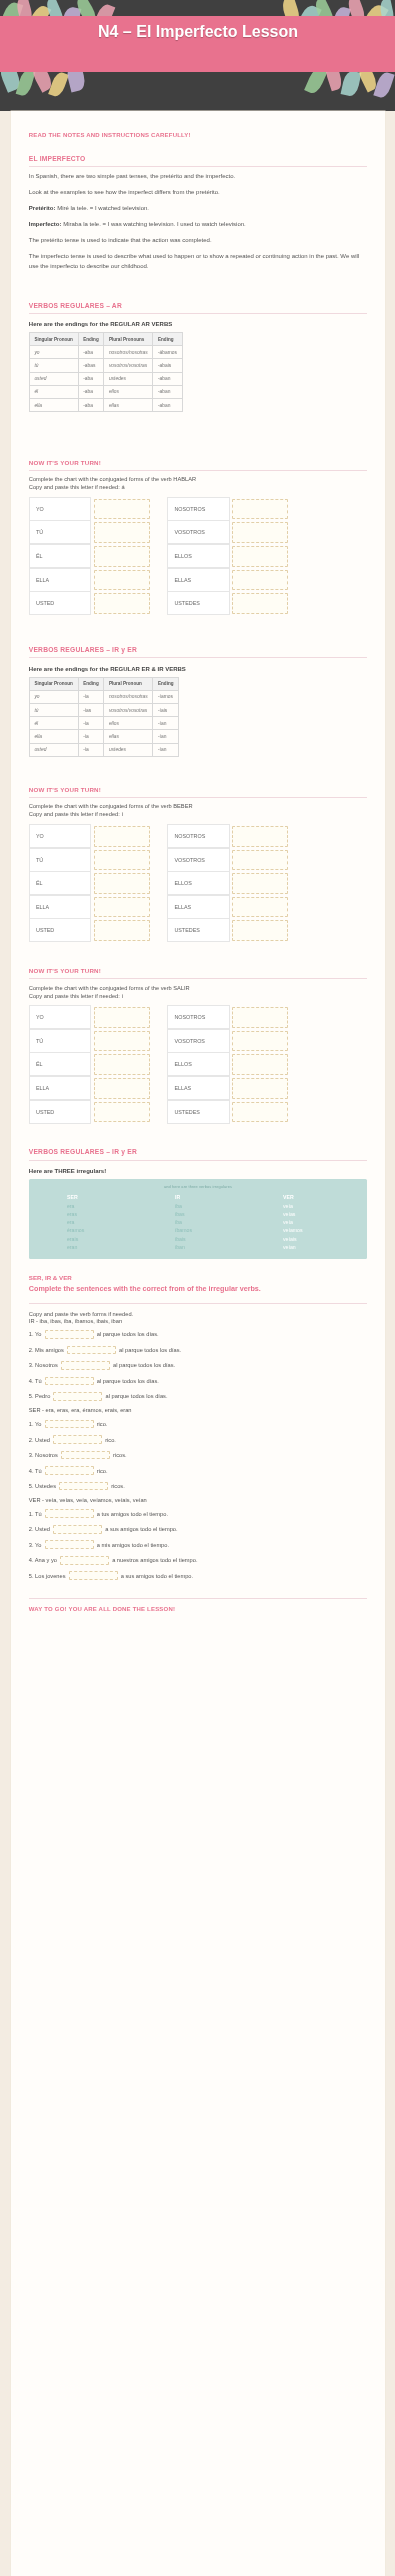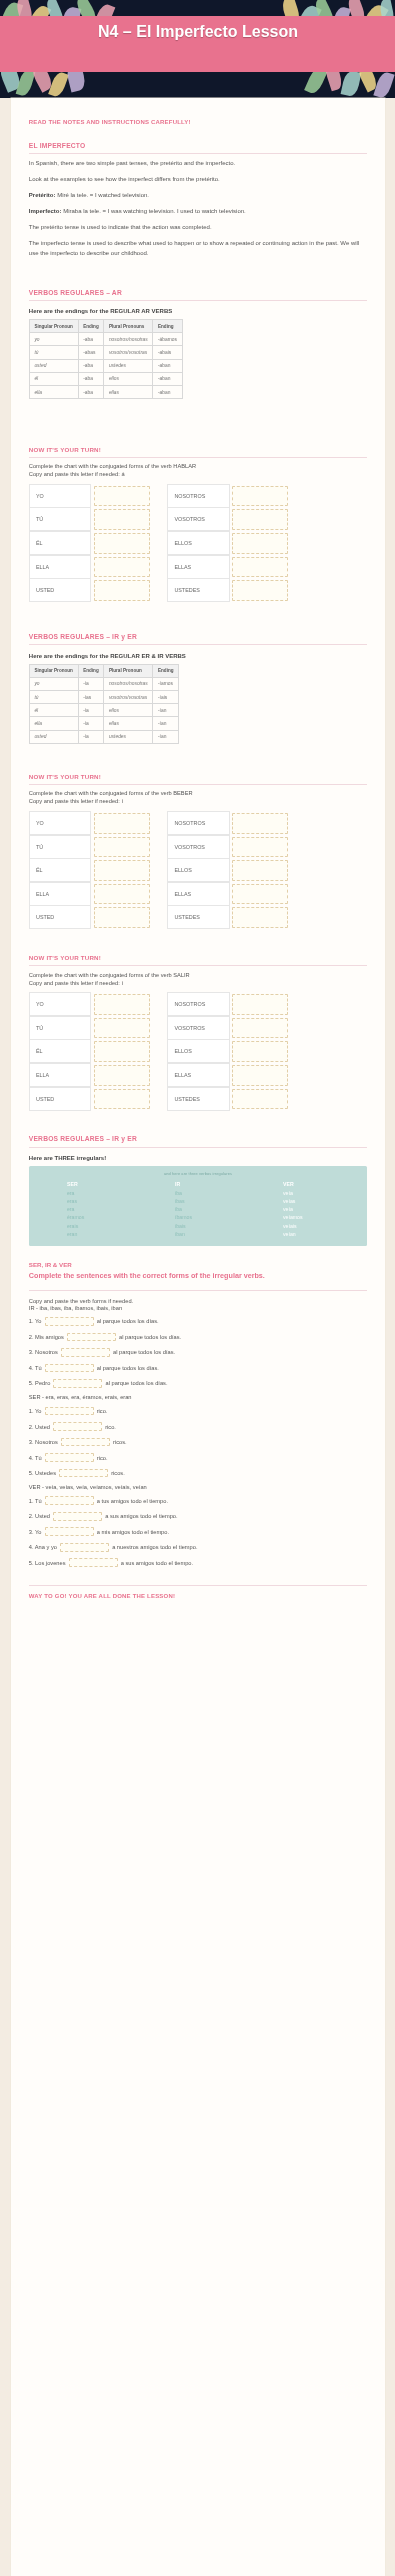--- a/index.html
+++ b/index.html
@@ -13,22 +13,22 @@
   .page {
     position: relative;
     width: 396px;
     min-height: 2668px;
     background: #f3ece2;
     overflow: hidden;
   }
   
   .hdr-bg {
     position: relative;
-    height: 98px;
-    background: #0f172a;
+    height: 111px;
+    background: #404040;
     overflow: hidden;
   }
   .leaf {
     position: absolute;
     border-radius: 50% 0 50% 0;
     opacity: .85;
   }
   .hdr-title-wrap {
     position: absolute;
     left: 0; right: 0; top: 21.6px;
@@ -518,21 +518,21 @@
           <div class="v">veías</div>
           <div class="v">veía</div>
           <div class="v">veíamos</div>
           <div class="v">veíais</div>
           <div class="v">veían</div>
         </div>
       </div>
     </div>
 
     <div class="final-head">SER, IR &amp; VER</div>
-    <div class="final-sub">Complete the sentences with the correct forms of the irregular verbs.</div>
+    <div class="final-sub">Complete the sentences with the correct from of the irregular verbs.</div>
     <hr class="hrline">
     <div class="ex-note">Copy and paste the verb forms if needed.</div>
     <div class="ex-key">IR - iba, ibas, iba, íbamos, ibais, iban</div>
 
     <div class="ex-line">
       <span>1. Yo</span>
       <span class="blank"></span>
       <span>al parque todos los días.</span>
     </div>
     <div class="ex-line">

